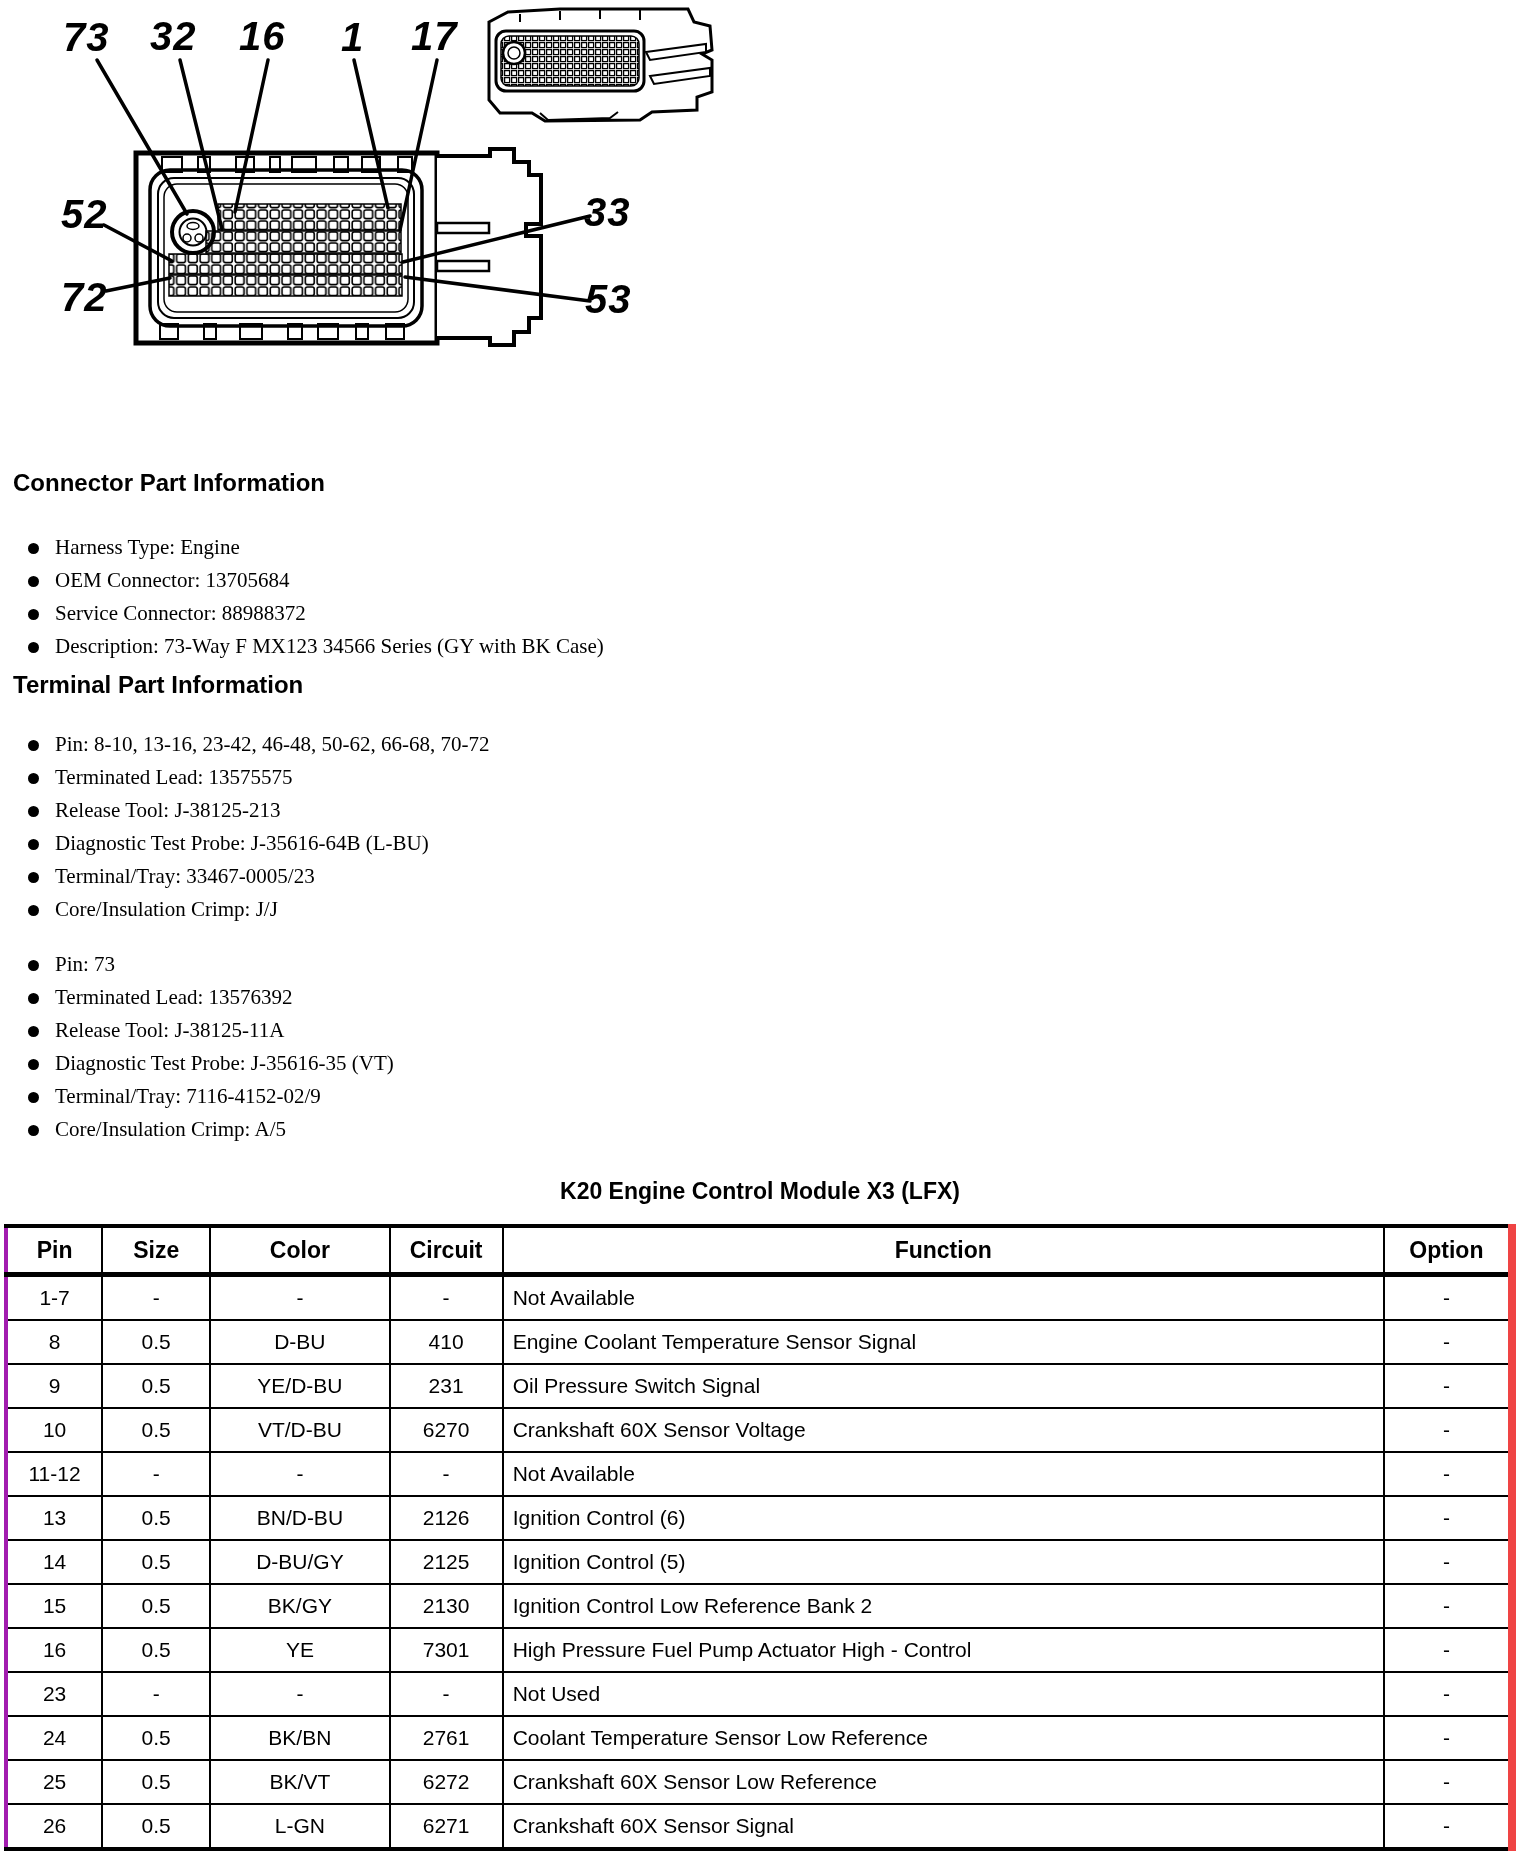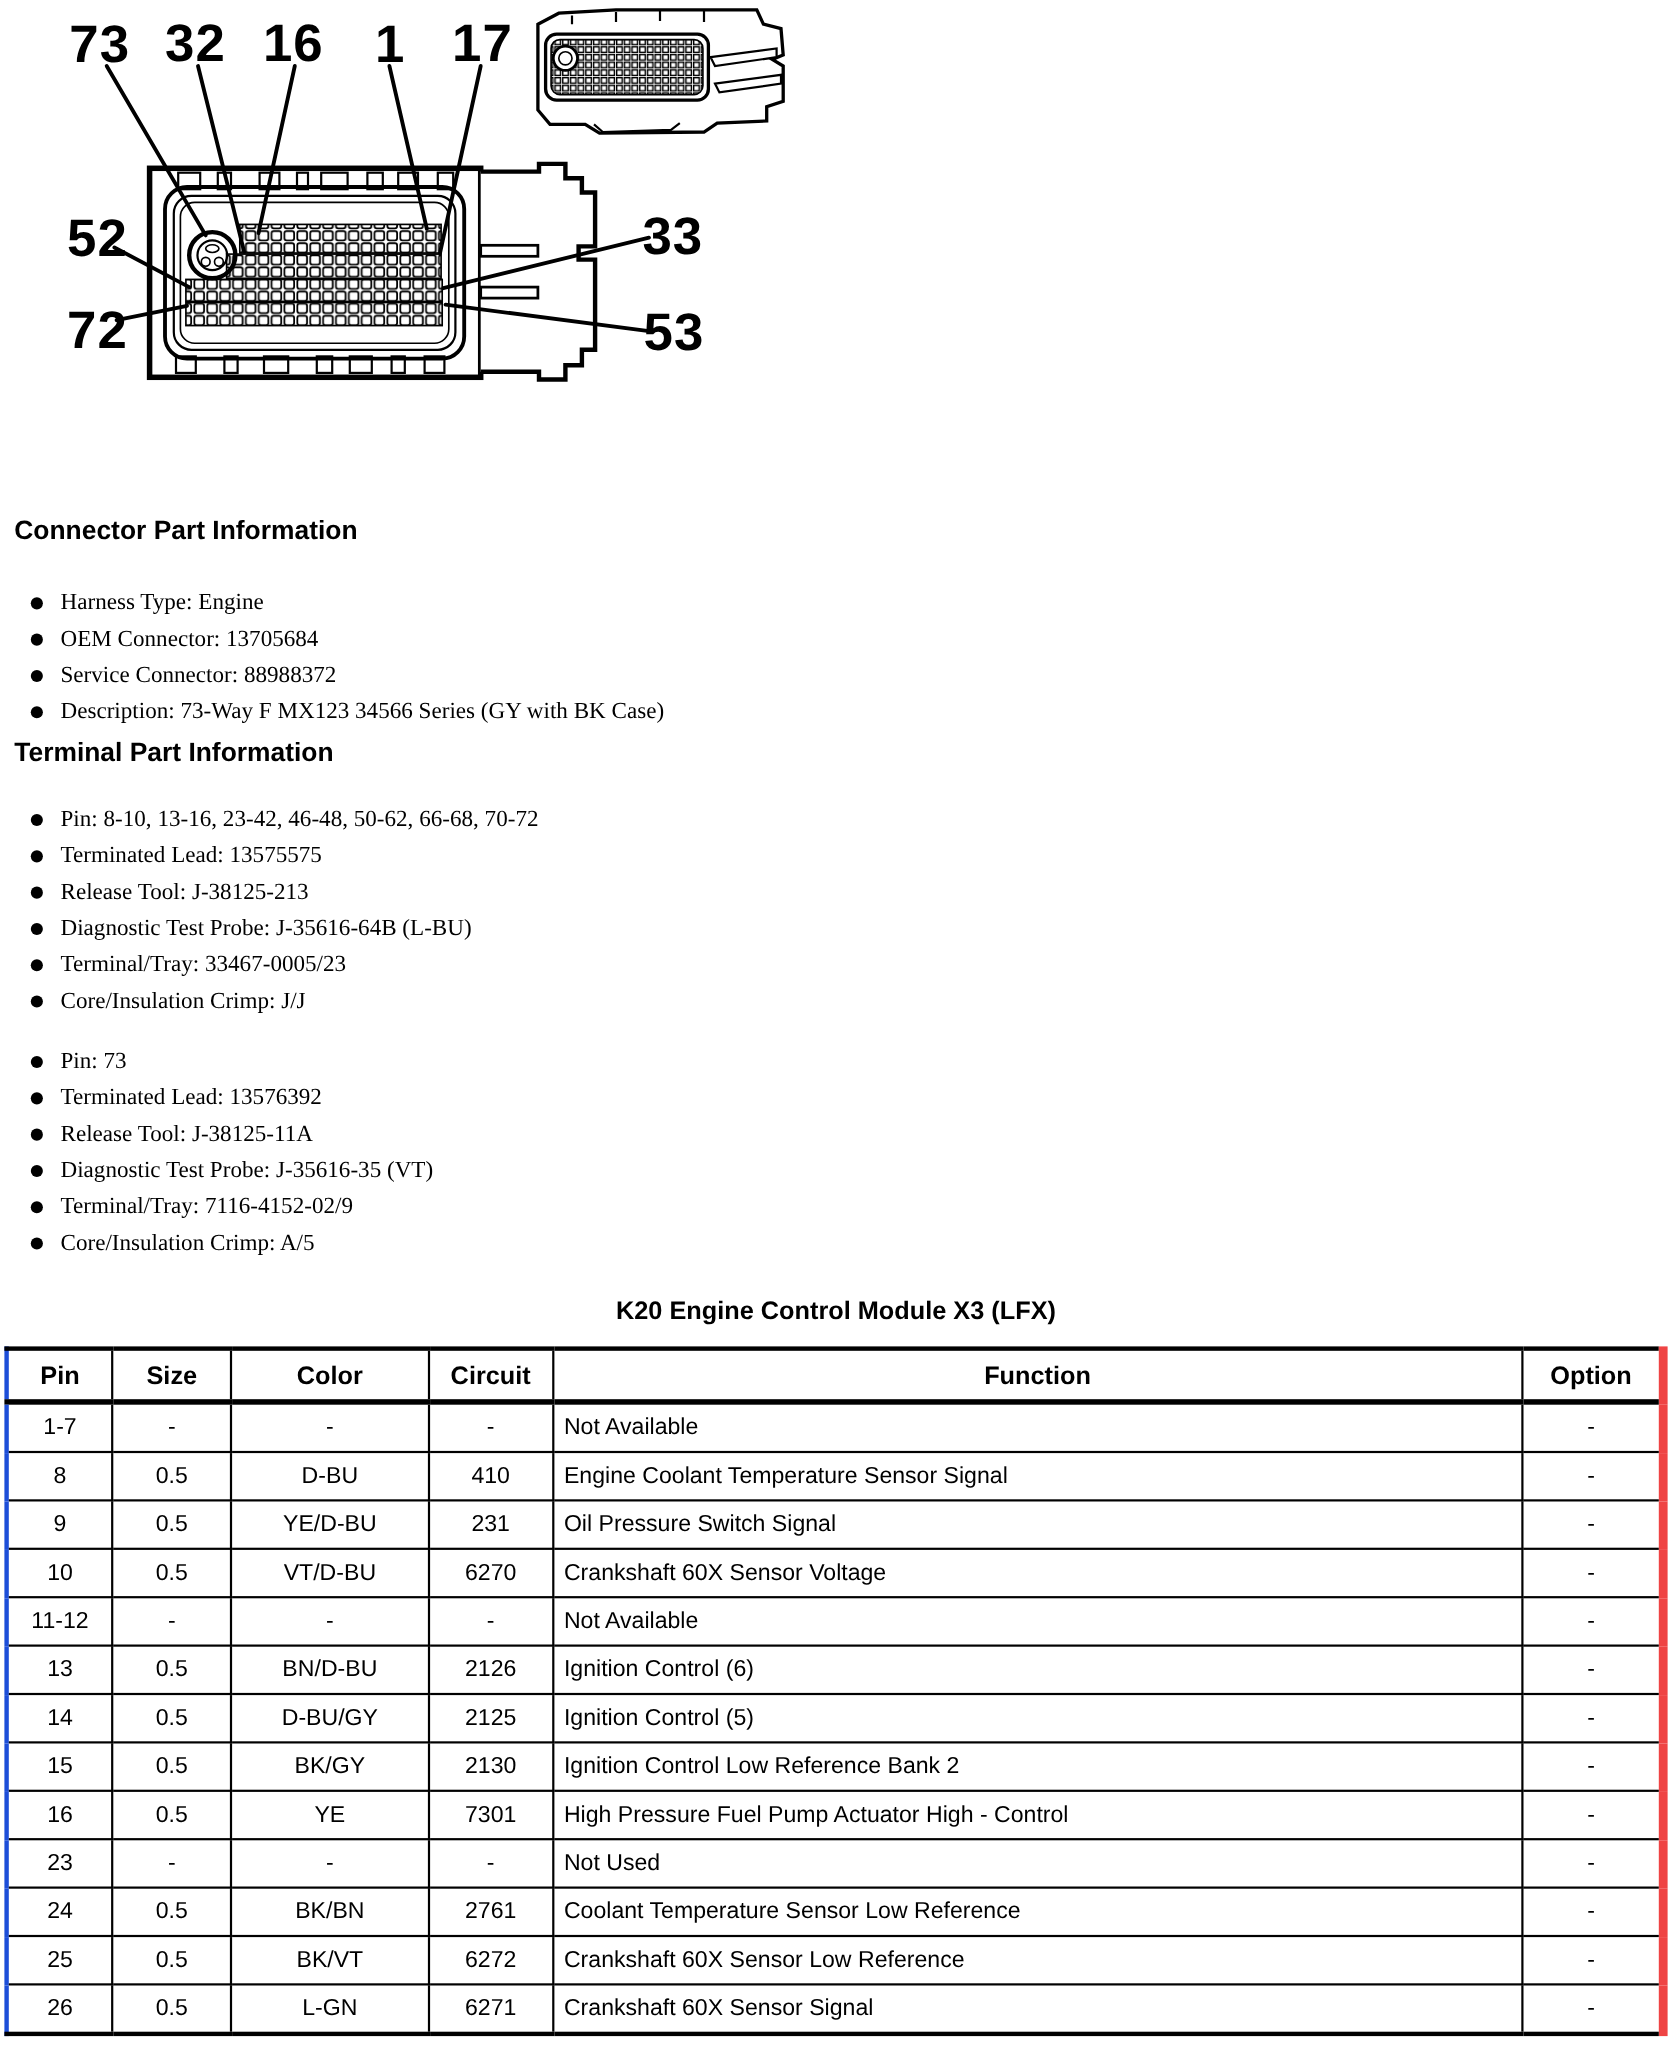--- a/index.html
+++ b/index.html
@@ -4,22 +4,23 @@
 <style>
   html,body{margin:0;padding:0;background:#ffffff;}
   .page{
     position:relative;width:1520px;height:1870px;background:#ffffff;
     font-family:"Liberation Sans", sans-serif;color:#000;overflow:hidden;
   }
   
   .diagram-area{position:absolute;left:0;top:0;width:1520px;height:400px;}
   .diagram-area svg{position:absolute;left:0;top:0;}
   .callout{
-    position:absolute;font-size:48px;font-weight:bold;line-height:1;
+    position:absolute;font-size:40px;font-weight:bold;line-height:1;
     letter-spacing:1px;
+    font-style:italic;
   }
   
   .sec-heading{
     position:absolute;left:13px;font-size:24px;font-weight:bold;line-height:1.1;
   }
   ul.bullets{
     position:absolute;left:28px;margin:0;padding:0;list-style:none;
   }
   ul.bullets li{
     display:flex;align-items:center;height:33px;font-size:21px;font-family:Liberation Serif, serif;
@@ -42,21 +43,21 @@
     border:2px solid #000;text-align:center;vertical-align:middle;
     overflow:hidden;white-space:nowrap;padding:0 4px;
   }
   table.pinout th{font-size:23px;height:44px;border-bottom:5px solid #000;}
   table.pinout td{height:42px;}
   table.pinout{border:4px solid #000;}
   table.pinout th{border-top:4px solid #000;}
   table.pinout td:nth-child(5),table.pinout th:nth-child(5){border-right:2px solid #000;}
   table.pinout td:nth-child(5){text-align:left;padding-left:9px;margin-left:22px;}
   table.pinout tr:last-child td{border-bottom:4px solid #000;}
-  table.pinout th:first-child,table.pinout td:first-child{border-left:4px solid #1d4ed8;}
+  table.pinout th:first-child,table.pinout td:first-child{border-left:4px solid #a21caf;}
   table.pinout th:last-child,table.pinout td:last-child{border-right:8px solid #ef4444;}
 </style>
 </head>
 <body>
 
 <div class="page">
 
   <div class="diagram-area">
     <svg width="1520" height="400" viewBox="0 0 1520 400">
       <defs>

